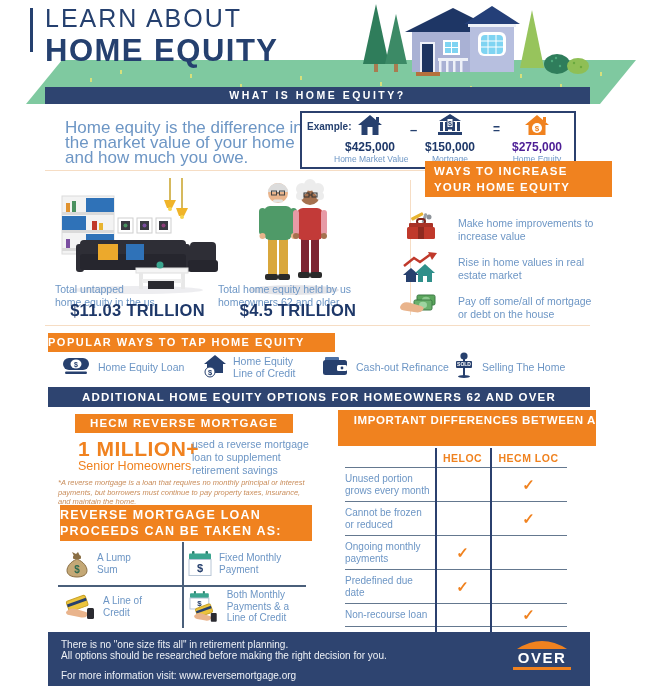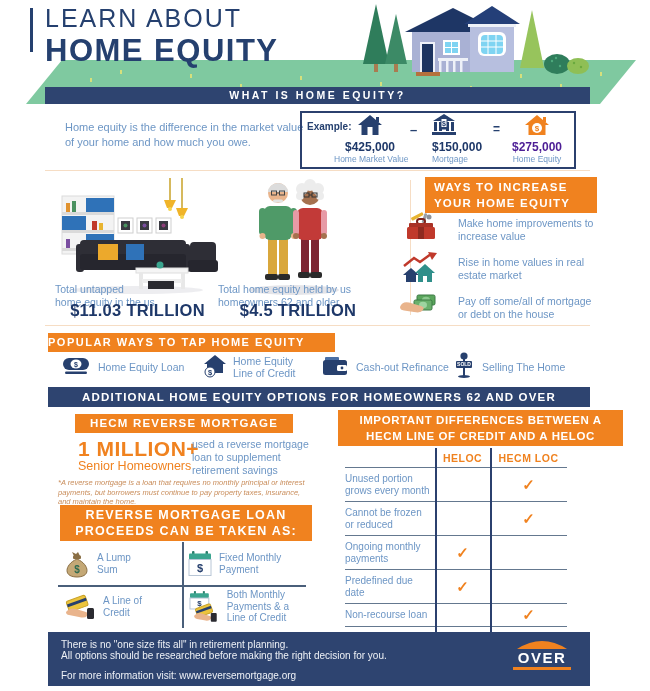--- a/index.html
+++ b/index.html
@@ -77,36 +77,36 @@
   <circle cx="202" cy="61" r="1.2" fill="#4da97c"></circle>
     <circle cx="210" cy="66" r="1.2" fill="#4da97c"></circle>
     <circle cx="206" cy="58" r="1.2" fill="#4da97c"></circle>
   <ellipse cx="228" cy="66" rx="11" ry="8" fill="#8fbf55"></ellipse>
   <circle cx="224" cy="63" r="1.2" fill="#6aa93e"></circle>
     <circle cx="231" cy="67" r="1.2" fill="#6aa93e"></circle>
 </svg>
 
 <div class="abs navy-banner" style="left:45px;top:87px;width:545px;height:17px;line-height:17px;font-size:10.5px;letter-spacing:2.5px;z-index:3">WHAT IS HOME EQUITY?</div>
 
-<div class="abs blue" style="left:65px;top:120px;width:240px;font-size:11px;line-height:15px">Home equity is the difference in the market value of your home and how much you owe.</div>
+<div class="abs blue" style="left:65px;top:120px;width:240px;font-size:17px;line-height:15px">Home equity is the difference in the market value of your home and how much you owe.</div>
 
 <div class="abs" style="left:300px;top:111px;width:272px;height:54px;border:2px solid #2b406e"></div>
 <div class="abs" style="left:305px;top:121px;font-size:10px;font-weight:bold;color:#25406f;background:#fff;padding:0 2px">Example:</div>
 
 <div class="abs" style="left:334px;top:114px;width:72px;text-align:center">
   <svg width="26" height="22" viewBox="0 0 26 22">
     <path d="M13 1 L25 11 H21.5 V21 H4.5 V11 H1 Z" fill="#27406e"></path>
     <rect x="19" y="3" width="3" height="5" fill="#27406e"></rect>
     <rect x="10.5" y="13" width="5" height="8" fill="#fff"></rect>
   </svg>
   <div style="font-size:12px;font-weight:bold;color:#1e3869">$425,000</div>
   <div style="font-size:8.5px;color:#6d96c5;white-space:nowrap">Home Market Value</div>
 </div>
 <div class="abs" style="left:410px;top:122px;font-size:13px;font-weight:bold;color:#25406f">–</div>
-<div class="abs" style="left:432px;top:114px;width:66px;text-align:left">
+<div class="abs" style="left:417px;top:114px;width:66px;text-align:center">
   <svg width="24" height="22" viewBox="0 0 24 22">
     <polygon points="12,0 1,7 23,7" fill="#27406e"></polygon>
     <rect x="2" y="8" width="3" height="9" fill="#27406e"></rect>
       <rect x="7" y="8" width="3" height="9" fill="#27406e"></rect>
     <rect x="14" y="8" width="3" height="9" fill="#27406e"></rect>
       <rect x="19" y="8" width="3" height="9" fill="#27406e"></rect>
     <rect x="0" y="18" width="24" height="3" fill="#27406e"></rect>
     <rect x="8.5" y="2.5" width="7" height="13" fill="#27406e"></rect>
     <rect x="9.5" y="5" width="5" height="8" fill="#fff"></rect>
     <text x="12" y="11.5" font-size="7" font-weight="bold" fill="#27406e" text-anchor="middle">$</text>
@@ -219,21 +219,21 @@
 <div class="abs stat-value" style="left:55px;top:301px;width:165px">$11.03 TRILLION</div>
 
 <div class="abs stat-caption" style="left:218px;top:283px;width:160px">
   <span style="display:block">Total home equity held by us</span>
   <span style="display:block">homeowners 62 and older</span>
 </div>
 <div class="abs stat-value" style="left:218px;top:301px;width:160px">$4.5 TRILLION</div>
 
 <div class="peach-line" style="left:410px;top:180px;width:1px;height:135px"></div>
 
-<div class="abs orange-hdr" style="left:425px;top:177px;width:162px;height:34px;font-size:11.5px;line-height:16px;padding:2px 1px 0 9px">
+<div class="abs orange-hdr" style="left:425px;top:161px;width:162px;height:34px;font-size:11.5px;line-height:16px;padding:2px 16px 0 9px">
   <span style="display:block">WAYS TO INCREASE</span>
   <span style="display:block">YOUR HOME EQUITY</span>
 </div>
 
 <svg class="abs" style="left:404px;top:212px" width="34" height="30" viewBox="0 0 34 30">
   <rect x="7" y="3" width="13" height="3.2" rx="1" fill="#e8b430" transform="rotate(-28 13 5)"></rect>
   <rect x="19" y="1" width="3" height="10" rx="1" fill="#9aa0a6" transform="rotate(18 20 6)"></rect>
   <circle cx="25" cy="5" r="2.5" fill="#8d9399"></circle>
   <rect x="13" y="7" width="8" height="5" rx="2.5" fill="none" stroke="#7c241b" stroke-width="2"></rect>
   <rect x="5" y="11" width="24" height="5" rx="1" fill="#a93226"></rect>
@@ -300,21 +300,21 @@
 
 <div class="abs navy-banner" style="left:48px;top:387px;width:542px;height:20px;line-height:20px;font-size:11.5px;letter-spacing:1.2px">ADDITIONAL HOME EQUITY OPTIONS FOR HOMEOWNERS 62 AND OVER</div>
 
 <div class="abs orange-hdr" style="left:75px;top:414px;width:218px;height:19px;line-height:19px;font-size:11.5px;text-align:center">HECM REVERSE MORTGAGE</div>
 
 <div class="abs" style="left:78px;top:437px;font-size:21px;font-weight:bold;color:#f0821f;letter-spacing:.5px">1 MILLION+</div>
 <div class="abs" style="left:78px;top:459px;font-size:12.5px;font-weight:normal;color:#f0821f">Senior Homeowners</div>
 <div class="abs blue" style="left:192px;top:438px;width:128px;font-size:10.5px;line-height:13px">used a reverse mortgage loan to supplement retirement savings</div>
 <div class="abs" style="left:58px;top:478px;width:252px;font-size:7.5px;font-style:italic;color:#c98d5b;line-height:9.5px">*A reverse mortgage is a loan that requires no monthly principal or interest payments, but borrowers must continue to pay property taxes, insurance, and maintain the home.</div>
 
-<div class="abs orange-hdr" style="left:60px;top:505px;width:252px;height:34px;font-size:12.5px;line-height:16px;text-align:center;padding-top:2px">
+<div class="abs orange-hdr" style="left:60px;top:505px;width:252px;height:34px;font-size:12.5px;line-height:16px;text-align:left;padding-top:2px">
   <span style="display:block">REVERSE MORTGAGE LOAN</span>
   <span style="display:block">PROCEEDS CAN BE TAKEN AS:</span>
 </div>
 
 <div class="abs" style="left:58px;top:542px;width:248px;height:86px;display:grid;grid-template-columns:124px 124px;grid-template-rows:43px 43px">
   <div class="pr-cell">
     <svg width="26" height="28" viewBox="0 0 26 28">
       <path d="M10 6 L8 2 L12 4 L14 2 L16 6 Z" fill="#8a6f45"></path>
       <rect x="9" y="5.5" width="8" height="3.5" rx="1" fill="#8a6f45"></rect>
       <path d="M13 9 C6 12 3 17 3 20.5 C3 25 7.5 27 13 27 C18.5 27 23 25 23 20.5 C23 17 20 12 13 9 Z" fill="#c4a876" stroke="#8a6f45"></path>
@@ -358,23 +358,22 @@
         <path d="M0 14 Q3 10 8 11.5 L16 14 Q18.5 15 17 17 Q15.5 19.5 10.5 18.5 L3 17 Q0.5 16.5 0 14 Z" fill="#e9b48c"></path>
         <rect x="17" y="11" width="6" height="9" rx="1" fill="#2a2a30"></rect>
       </g>
     </svg>
     <span style="width:78px">Both Monthly Payments &amp; a Line of Credit</span>
   </div>
   <div class="abs" style="left:124px;top:0;width:1.5px;height:86px;background:#4a5f7a"></div>
   <div class="abs" style="left:0;top:43px;width:248px;height:1.5px;background:#4a5f7a"></div>
 </div>
 
-<div class="abs orange-hdr" style="left:338px;top:410px;width:285px;height:34px;font-size:11.5px;line-height:16px;text-align:center;letter-spacing:.6px;padding-top:2px">
+<div class="abs orange-hdr" style="left:338px;top:410px;width:258px;height:34px;font-size:11.5px;line-height:16px;text-align:right;letter-spacing:.6px;padding-top:2px">
   <span style="display:block">IMPORTANT DIFFERENCES BETWEEN A</span>
-  <span style="display:block">HECM LINE OF CREDIT AND A HELOC</span>
 </div>
 
 <div class="abs" style="left:345px;top:448px;width:222px">
   <div class="cmp-row">
     <div></div>
     <div class="cmp-colhdr">HELOC</div>
     <div class="cmp-colhdr">HECM LOC</div>
   </div>
   <div class="cmp-row">
     <div class="cmp-label">Unused portion grows every month</div>

